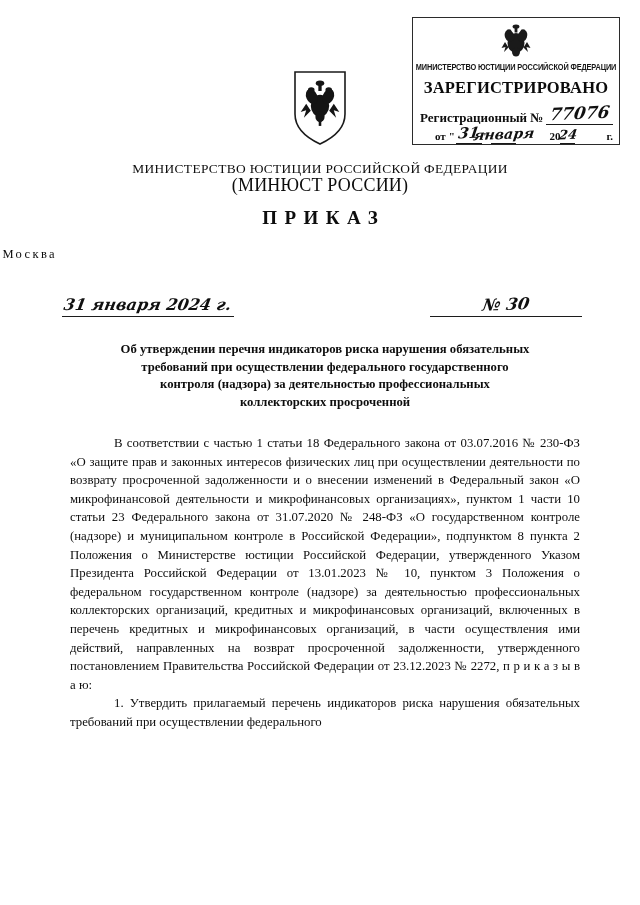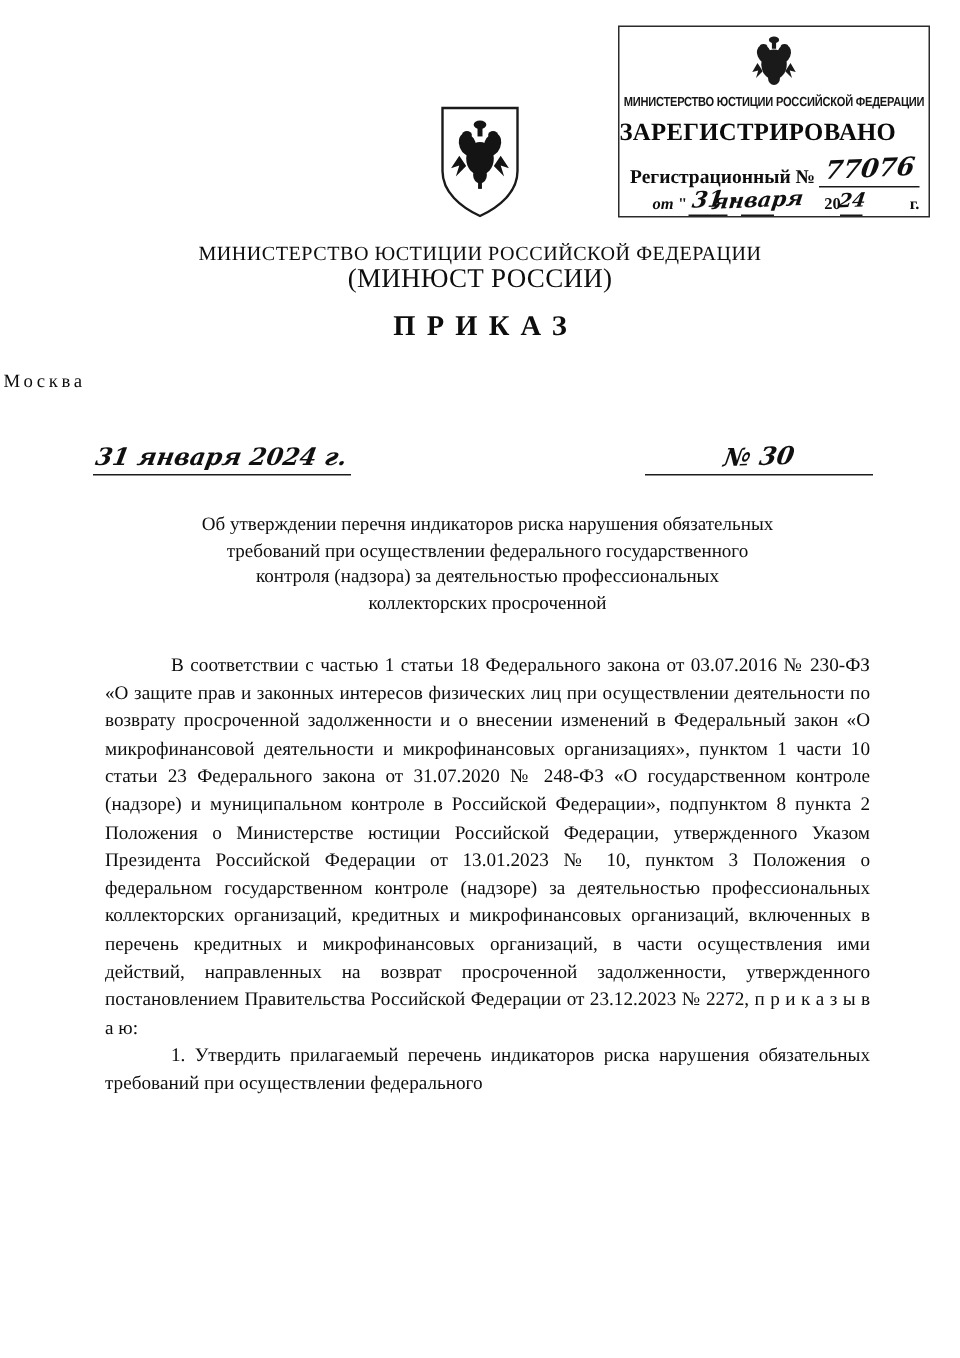--- a/index.html
+++ b/index.html
@@ -47,20 +47,21 @@
     font-weight: bold;
     letter-spacing: -0.15px;
     color: #161616;
     transform: scaleY(1.18);
   }
   .reg-title {
     position: absolute;
     top: 60px;
     left: 0;
     right: 0;
+    text-align: center;
     font-family: "Liberation Serif", "DejaVu Serif", serif;
     font-size: 16.5px;
     font-weight: bold;
     letter-spacing: 0.2px;
     color: #0b0b0b;
   }
   .reg-line-num {
     position: absolute;
     top: 86px;
     left: 7px;
@@ -84,21 +85,21 @@
   }
   .reg-line-date {
     position: absolute;
     top: 108px;
     left: 22px;
     right: 6px;
     display: flex;
     align-items: flex-end;
     font-size: 11px;
   }
-  .reg-line-date .lbl { font-weight: bold; line-height: 1; padding-bottom: 2px; font-style: italic;}
+  .reg-line-date .lbl { font-weight: bold; line-height: 1; padding-bottom: 2px;}
   .reg-line-date .q { font-weight: bold; line-height: 1; padding-bottom: 2px; }
   .reg-line-date .hw-day {
     border-bottom: 1.3px solid #1a1a1a;
     width: 26px;
     height: 17px;
     position: relative;
     margin: 0 1px;
   }
   .reg-line-date .hw-month {
     border-bottom: 1.3px solid #1a1a1a;
@@ -223,21 +224,21 @@
   }
 
   
   .doc-title {
     position: absolute;
     left: 72px;
     right: 62px;
     top: 341px;
     text-align: center;
     font-size: 12.7px;
-    font-weight: normal;
+    font-weight: bold;
     line-height: 17.6px;
   }
 
   
   .body-text {
     position: absolute;
     left: 70px;
     right: 60px;
     top: 434px;
     font-size: 12.8px;

